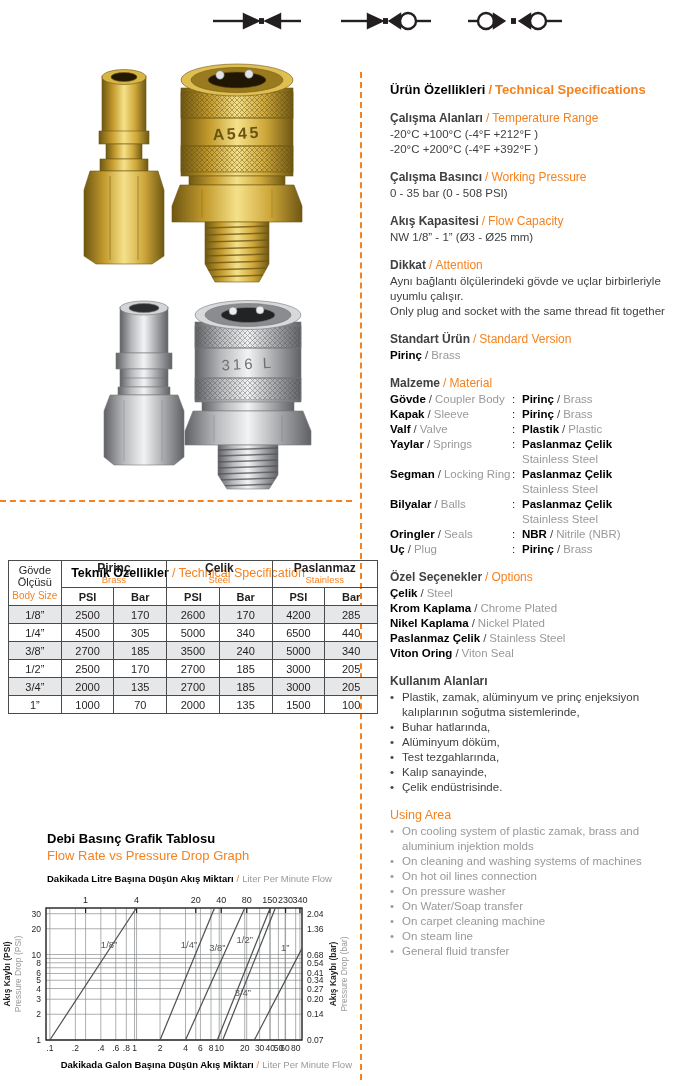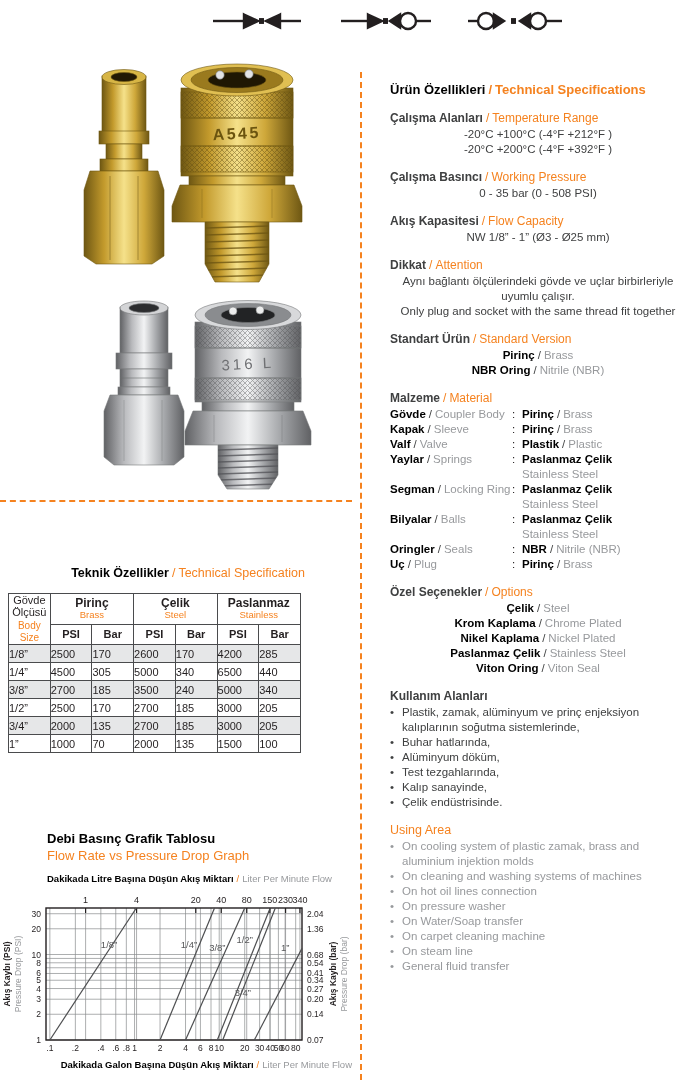--- a/index.html
+++ b/index.html
@@ -11,42 +11,42 @@
   .sl{margin:0 3px;}
   
   .sym{position:absolute;}
   
   .v-divider{position:absolute;left:360px;top:72px;height:1008px;width:0;border-left:2px dashed #f5821f;}
   .h-divider{position:absolute;left:0;top:500px;width:352px;height:0;border-top:2px dashed #f5821f;}
   
   .brass-photo{position:absolute;left:52px;top:50px;}
   .steel-photo{position:absolute;left:60px;top:293px;}
   .tek-heading{position:absolute;left:12px;top:566px;width:352px;text-align:center;font-size:12.5px;}
-  .spec-table{position:absolute;left:8px;top:593px;border-collapse:collapse;table-layout:fixed;width:293px;
-              font-size:11px;color:#231f20;}
+  .spec-table{position:absolute;left:8px;top:560px;border-collapse:collapse;table-layout:fixed;width:370px;
+              font-size:11px;color:#231f20;text-align:center;}
   .spec-table th,.spec-table td{border:1px solid #4a4b4d;padding:0;}
   .spec-table .grp{height:26px;font-size:12px;font-weight:bold;line-height:12px;}
   .spec-table .grp .orange{font-size:9.5px;font-weight:normal;display:block;}
   .spec-table .sub{height:17px;font-weight:bold;font-size:11px;}
   .spec-table td{height:17px;font-size:11px;}
   .spec-table tr.alt td{background:#e6e7e8;}
   .spec-table .corner{font-size:11px;font-weight:normal;line-height:12px;}
   .spec-table .corner .orange{font-size:10px;display:block;margin-top:2px;}
   .graph-title{position:absolute;left:47px;top:830px;font-size:13px;line-height:17px;}
   .axis-label-top{position:absolute;left:47px;top:873px;font-size:9.5px;}
   .axis-label-top b,.axis-label-bottom b{font-size:9.5px;margin-top:14px;}
   .chart-wrap{position:absolute;left:2px;top:886px;}
   .axis-label-bottom{position:absolute;left:0;top:1059px;width:352px;text-align:right;font-size:9.5px;}
   
   .right-col{position:absolute;left:390px;top:82px;width:296px;font-size:11.5px;line-height:15px;}
   .main-h{font-size:13px;font-weight:bold;margin-bottom:14px;}
   .sec-h{font-size:12px;font-weight:bold;margin:13px 0 1px 0;}
   .sec-h:first-child{margin-top:0;}
   .sec-h .orange{font-weight:normal;}
-  .line{color:#3f4041;text-align:center;}
+  .line{color:#3f4041;}
   .mrow{display:flex;}
   .mlabel{width:122px;flex:none;}
   .mcolon{width:10px;flex:none;color:#231f20;}
   .mval{flex:1;}
   .bullet{display:flex;}
   .bullet .dot{width:12px;flex:none;}
   .dark-list .bullet{color:#3f4041;}
   .gray-list .bullet{color:#97999c;}
 </style>
 </head>
@@ -449,21 +449,20 @@
       <span>Dikkat</span><span class="orange sl">/</span><span class="orange">Attention</span>
     </div>
     <div class="line">Aynı bağlantı ölçülerindeki gövde ve uçlar birbirleriyle uyumlu çalışır.</div>
     <div class="line gray">Only plug and socket with the same thread fit together</div>
 
     <div class="sec-h">
       <span>Standart Ürün</span><span class="orange sl">/</span><span class="orange">Standard Version</span>
     </div>
     <div id="standard-items">
         <div class="line"><b>Pirinç</b><span class="sl">/</span><span class="gray">Brass</span></div>
-        <div class="line"><b>NBR Oring</b><span class="sl">/</span><span class="gray">Nitrile (NBR)</span></div>
       </div>
 
     <div class="sec-h">
       <span>Malzeme</span><span class="orange sl">/</span><span class="orange">Material</span>
     </div>
     <div id="material-rows">
         <div class="mrow">
           <div class="mlabel"><b>Gövde</b><span class="sl">/</span><span class="gray">Coupler Body</span></div>
           <div class="mcolon">:</div>
           <div class="mval">

